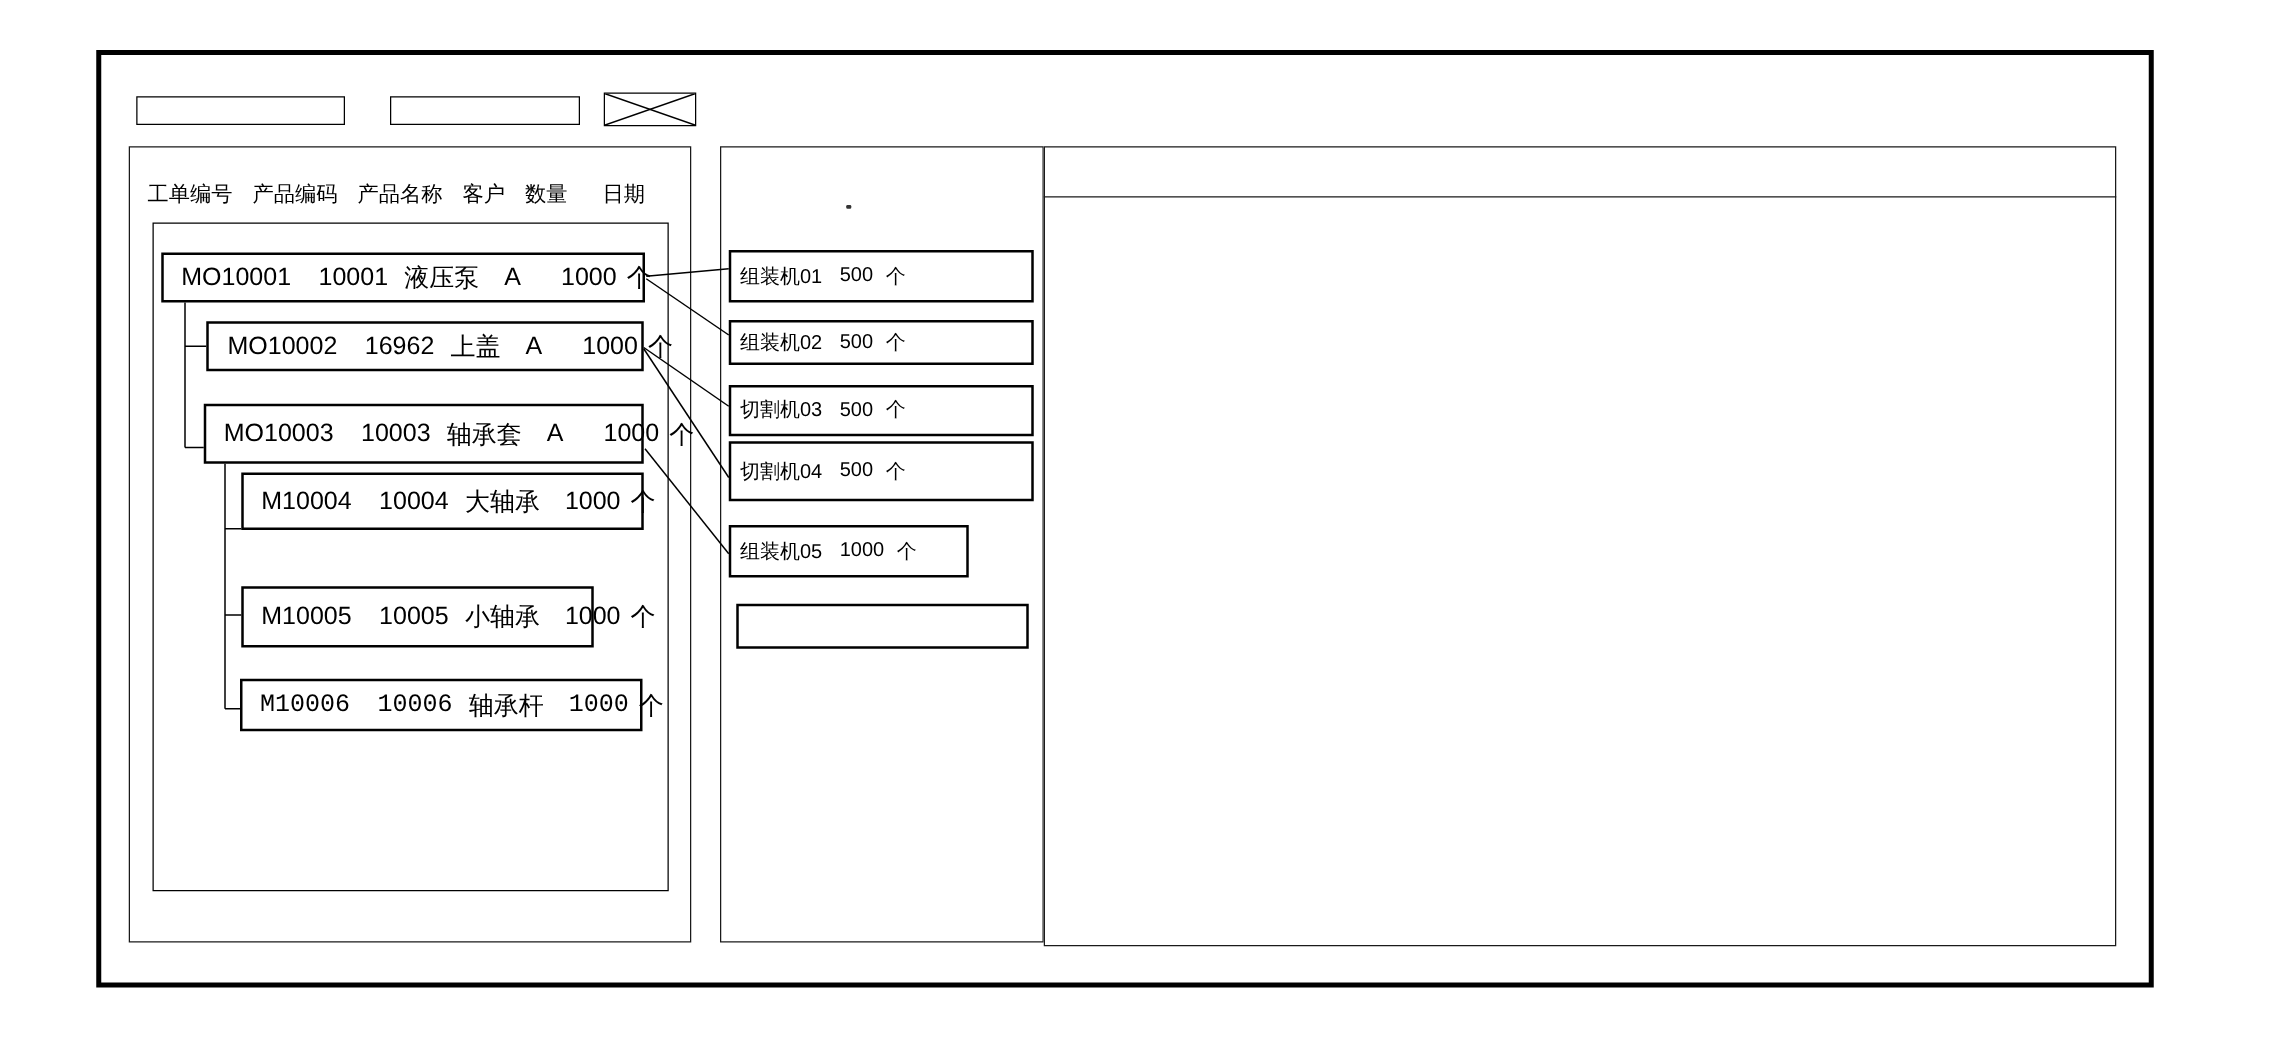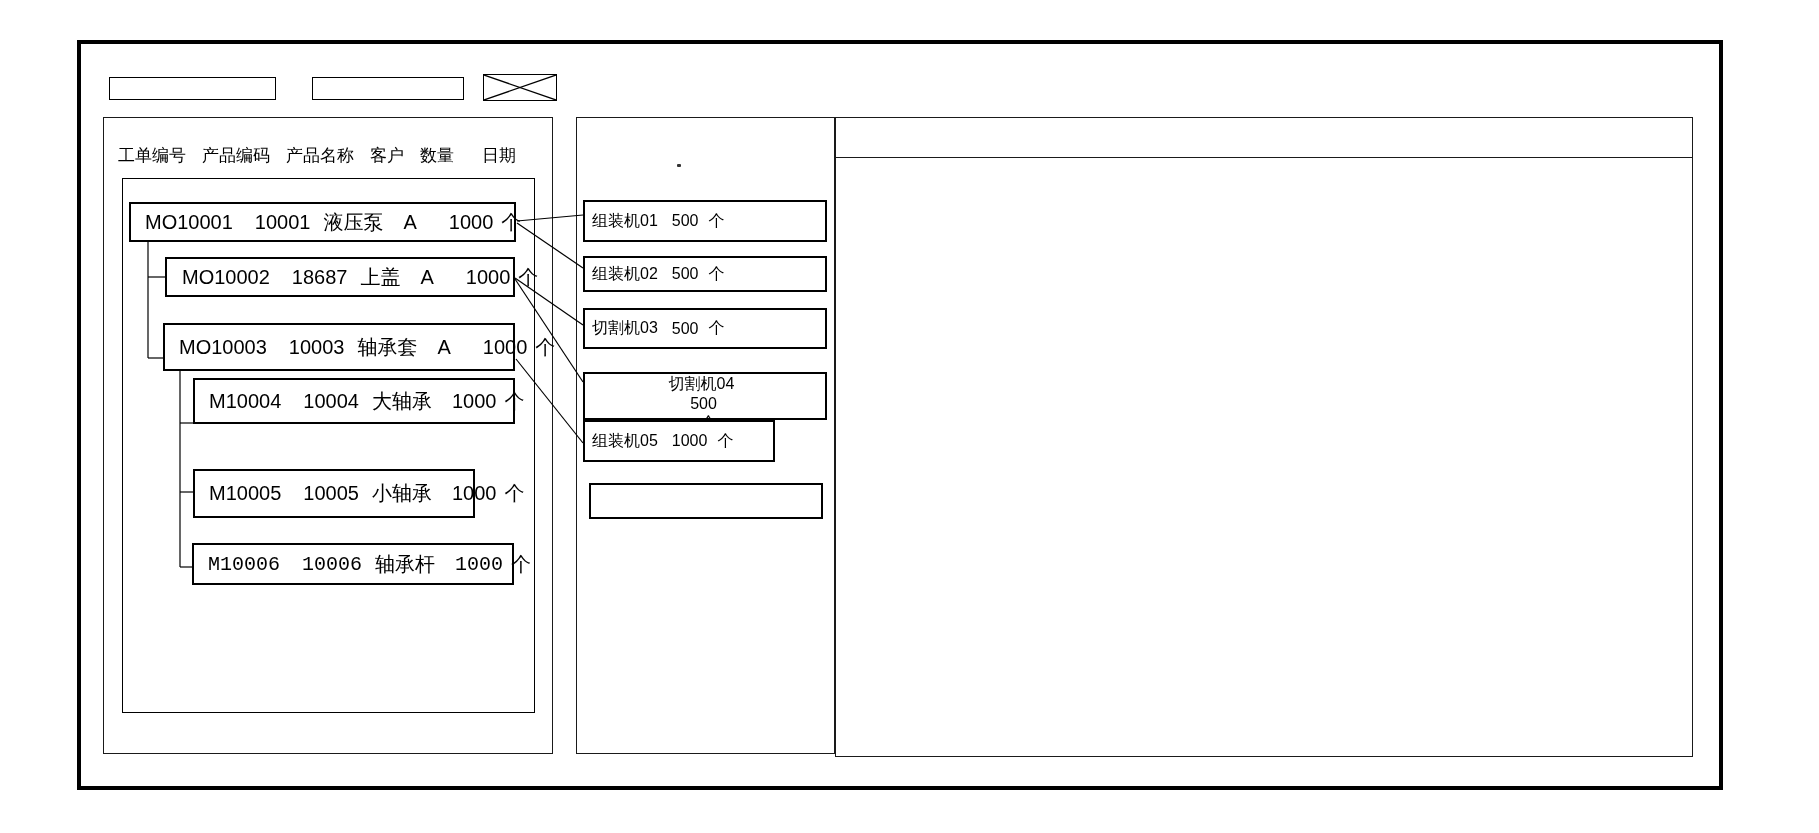--- a/index.html
+++ b/index.html
@@ -52,21 +52,21 @@
   
   .machine-box{
     position:absolute;border:2px solid #000;box-sizing:border-box;background:#fff;
     display:flex;align-items:center;padding-left:7px;font-size:16px;white-space:nowrap;
   }
   .machine-box .mname{margin-right:14px;}
   .machine-box .qty{margin-right:10px;}
   .mb0{left:583px;top:200px;width:244px;height:42px;}
   .mb1{left:583px;top:256px;width:244px;height:36px;}
   .mb2{left:583px;top:308px;width:244px;height:41px;}
-  .mb3{left:583px;top:372px;width:244px;height:48px;flex-direction:column;}
+  .mb3{left:583px;top:353px;width:244px;height:48px;}
   .mb4{left:583px;top:420px;width:192px;height:42px;}
   .mb-empty{left:589px;top:483px;width:234px;height:36px;border:2px solid #000;box-sizing:border-box;position:absolute;background:#fff;}
   .stray-dot{position:absolute;left:677px;top:164px;width:4px;height:3px;background:#333;border-radius:1px;}
   .lines{position:absolute;left:0;top:0;width:1819px;height:833px;pointer-events:none;}
 </style>
 </head>
 <body>
 
 <div class="stage">
 
@@ -98,21 +98,21 @@
     <span class="no">MO10001</span>
     <span class="code">10001</span>
     <span class="pname">液压泵</span>
     <span class="cust">A</span>
     <span class="qty">1000</span>
     <span class="unit">个</span>
   </div>
 
   <div class="order-box ob1">
     <span class="no">MO10002</span>
-    <span class="code">18687</span>
+    <span class="code">16962</span>
     <span class="pname">上盖</span>
     <span class="cust">A</span>
     <span class="qty">1000</span>
     <span class="unit">个</span>
   </div>
 
   <div class="order-box ob2">
     <span class="no">MO10003</span>
     <span class="code">10003</span>
     <span class="pname">轴承套</span>

